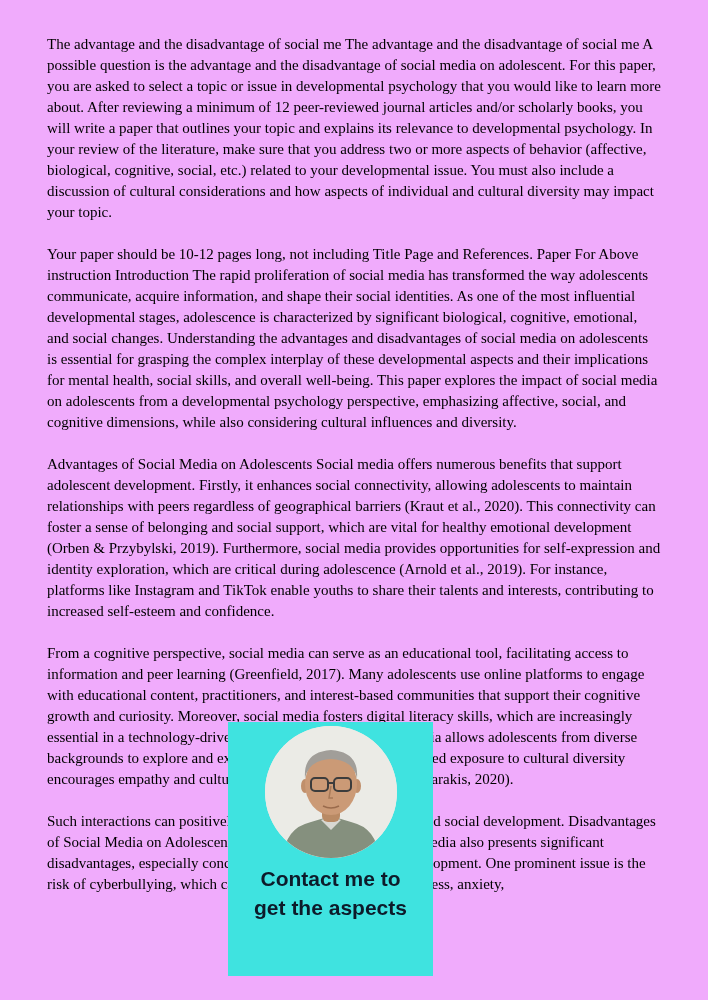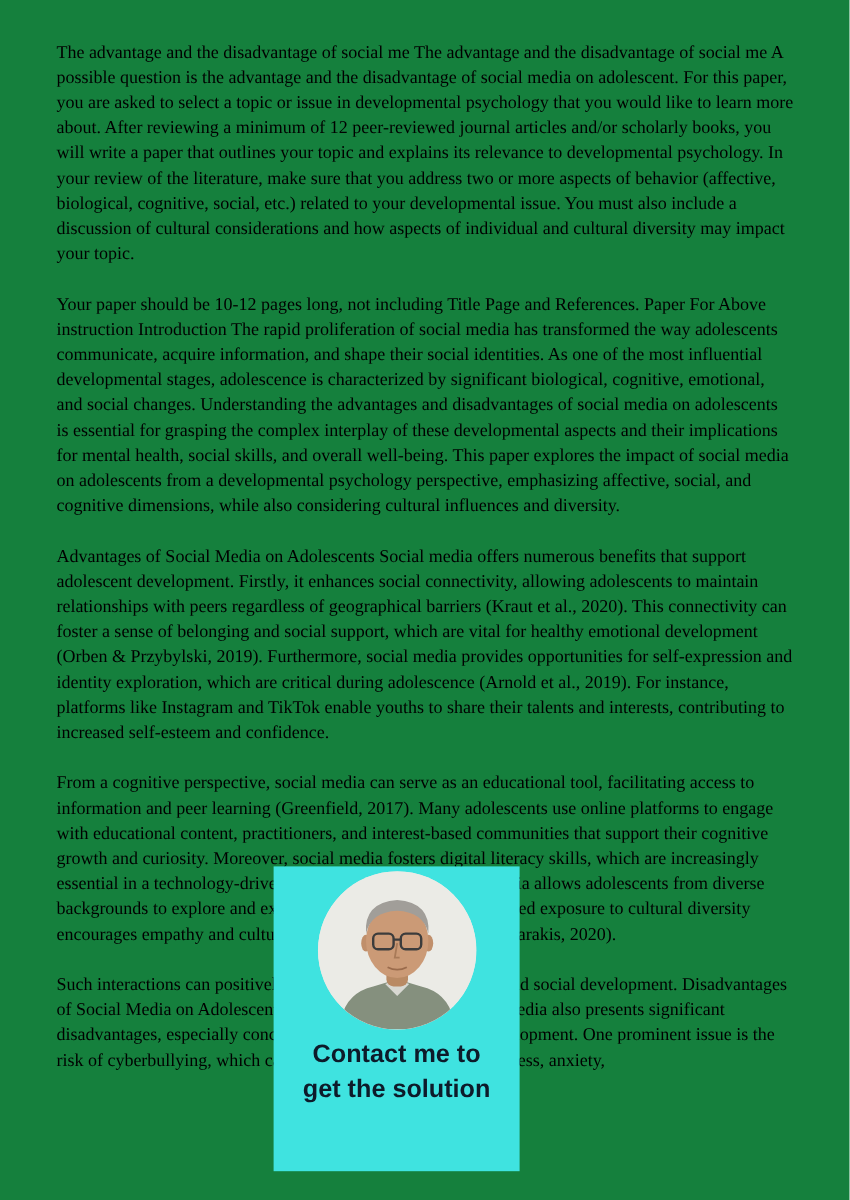--- a/index.html
+++ b/index.html
@@ -13,21 +13,21 @@
     position: relative;
     overflow: hidden;
     font-family: "Liberation Serif", serif;
   }
   .page {
     position: relative;
     width: 708px;
     height: 1000px;
     box-sizing: border-box;
     padding: 34px 47px 0 47px;
-    background: #15803d;
+    background: #f0abfc;
   }
   .page p {
     margin: 0 0 21px 0;
     font-size: 15px;
     line-height: 21px;
     color: #000000;
     text-align: left;
   }
   .ad-card {
     position: absolute;
@@ -87,15 +87,15 @@
         <ellipse cx="66" cy="58" rx="26" ry="31" fill="#cb9a76"></ellipse>
         <path d="M40 52 Q38 26 66 24 Q94 26 92 52 Q88 34 66 33 Q44 34 40 52 Z" fill="#a19e99"></path>
         <rect x="46" y="52" width="17" height="13" rx="4" fill="none" stroke="#3c3c3c" stroke-width="2"></rect>
         <rect x="69" y="52" width="17" height="13" rx="4" fill="none" stroke="#3c3c3c" stroke-width="2"></rect>
         <line x1="63" y1="57" x2="69" y2="57" stroke="#3c3c3c" stroke-width="2"></line>
         <path d="M66 60 L64 72 L68 72" fill="none" stroke="#a87a58" stroke-width="1.5"></path>
         <path d="M58 80 Q66 84 74 80" fill="none" stroke="#9a6b4c" stroke-width="1.5"></path>
       </svg>
     </div>
     <div class="contact-line first">Contact me to</div>
-    <div class="contact-line">get the solution</div>
+    <div class="contact-line">get the aspects</div>
   </div>
 </div>
 
 </body></html>

